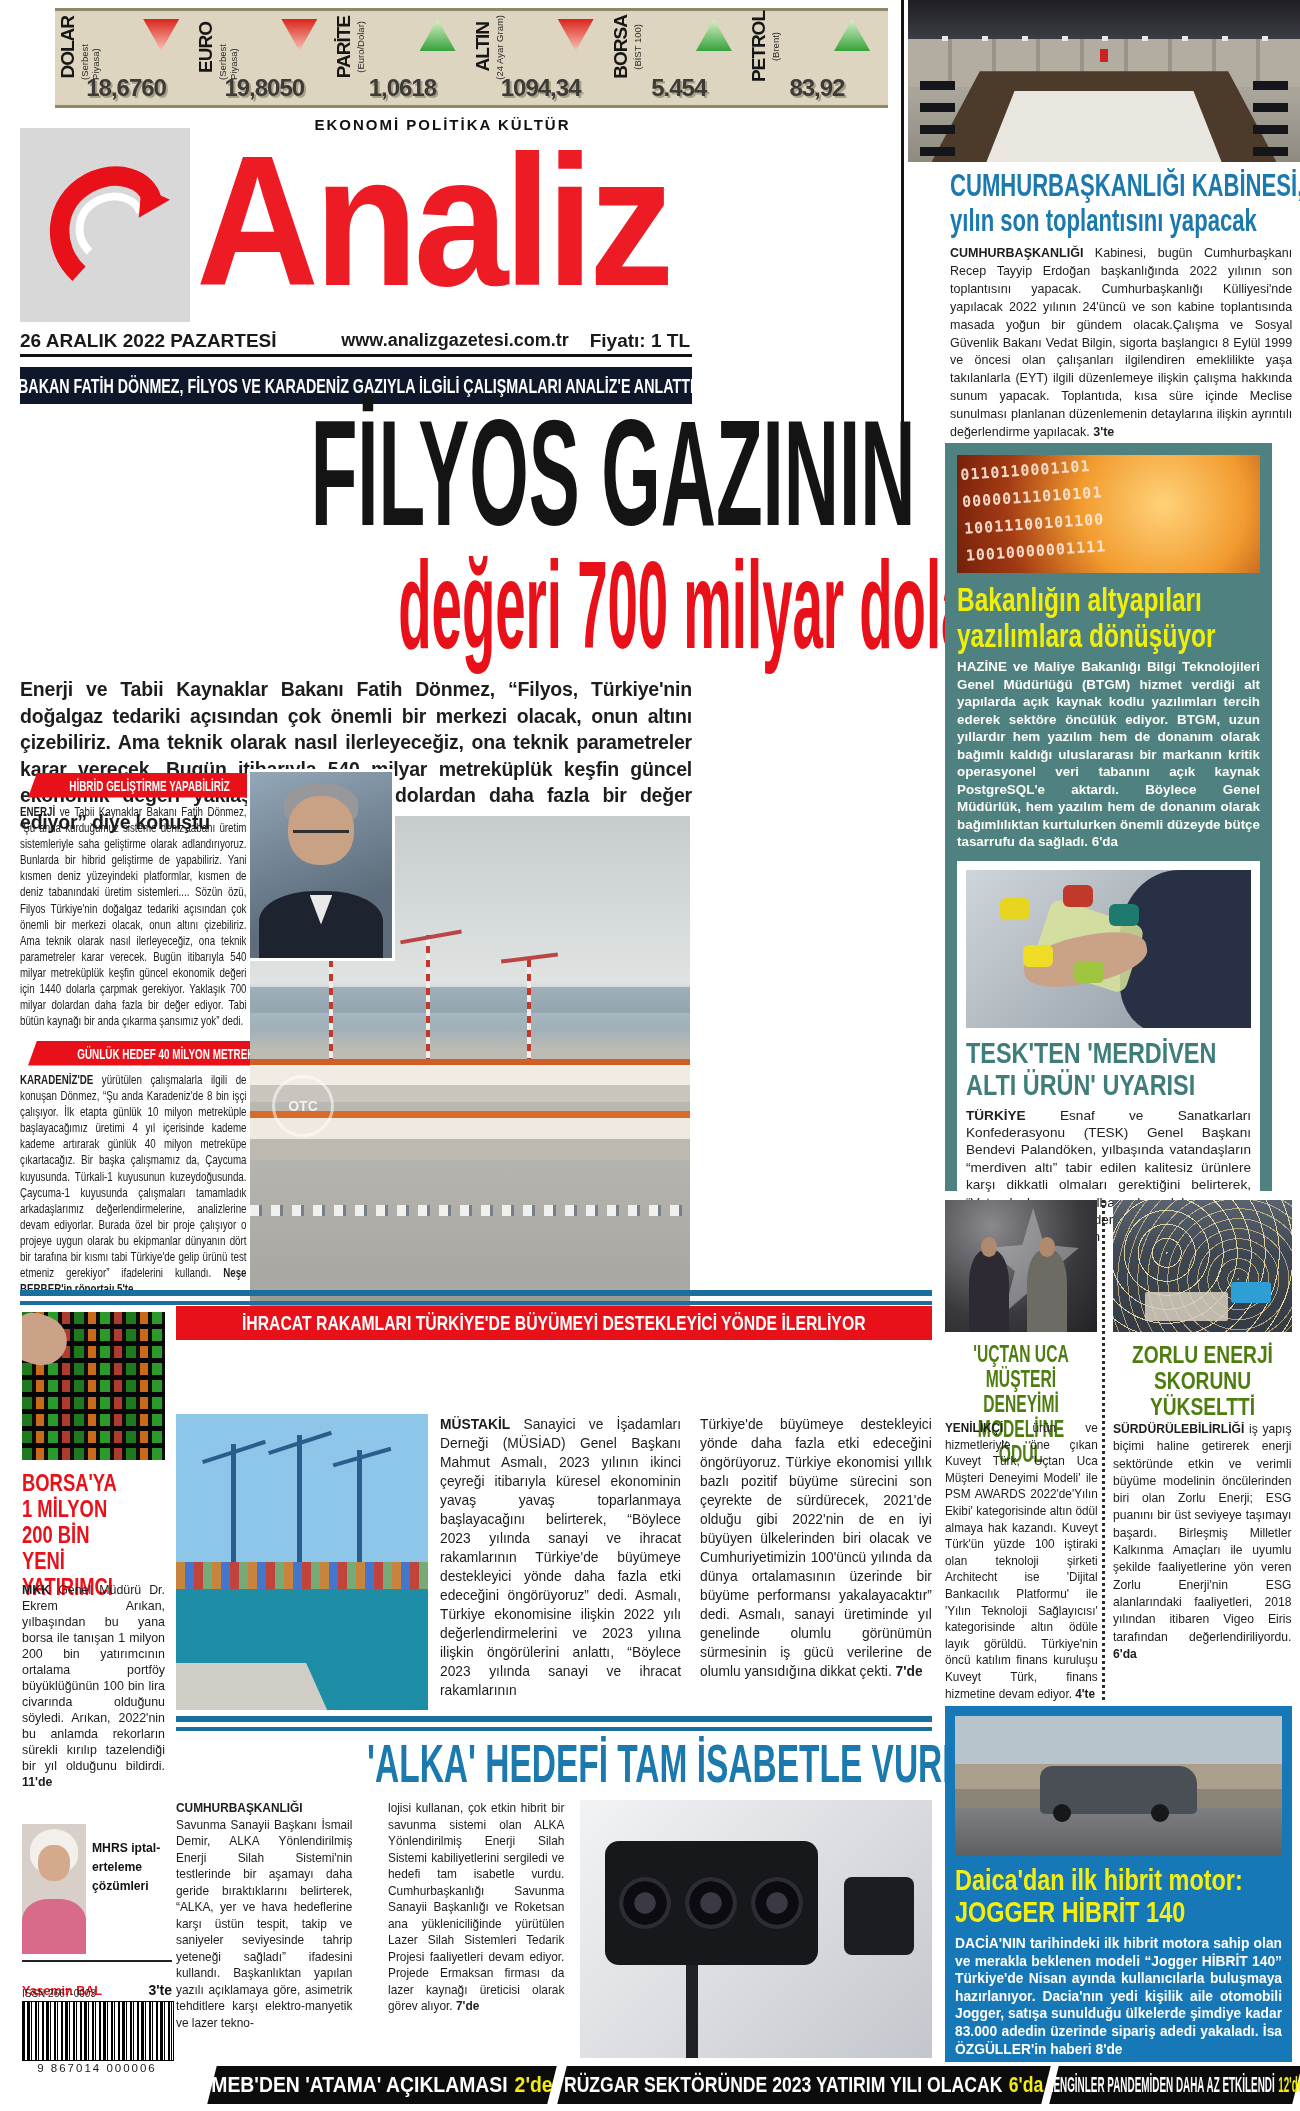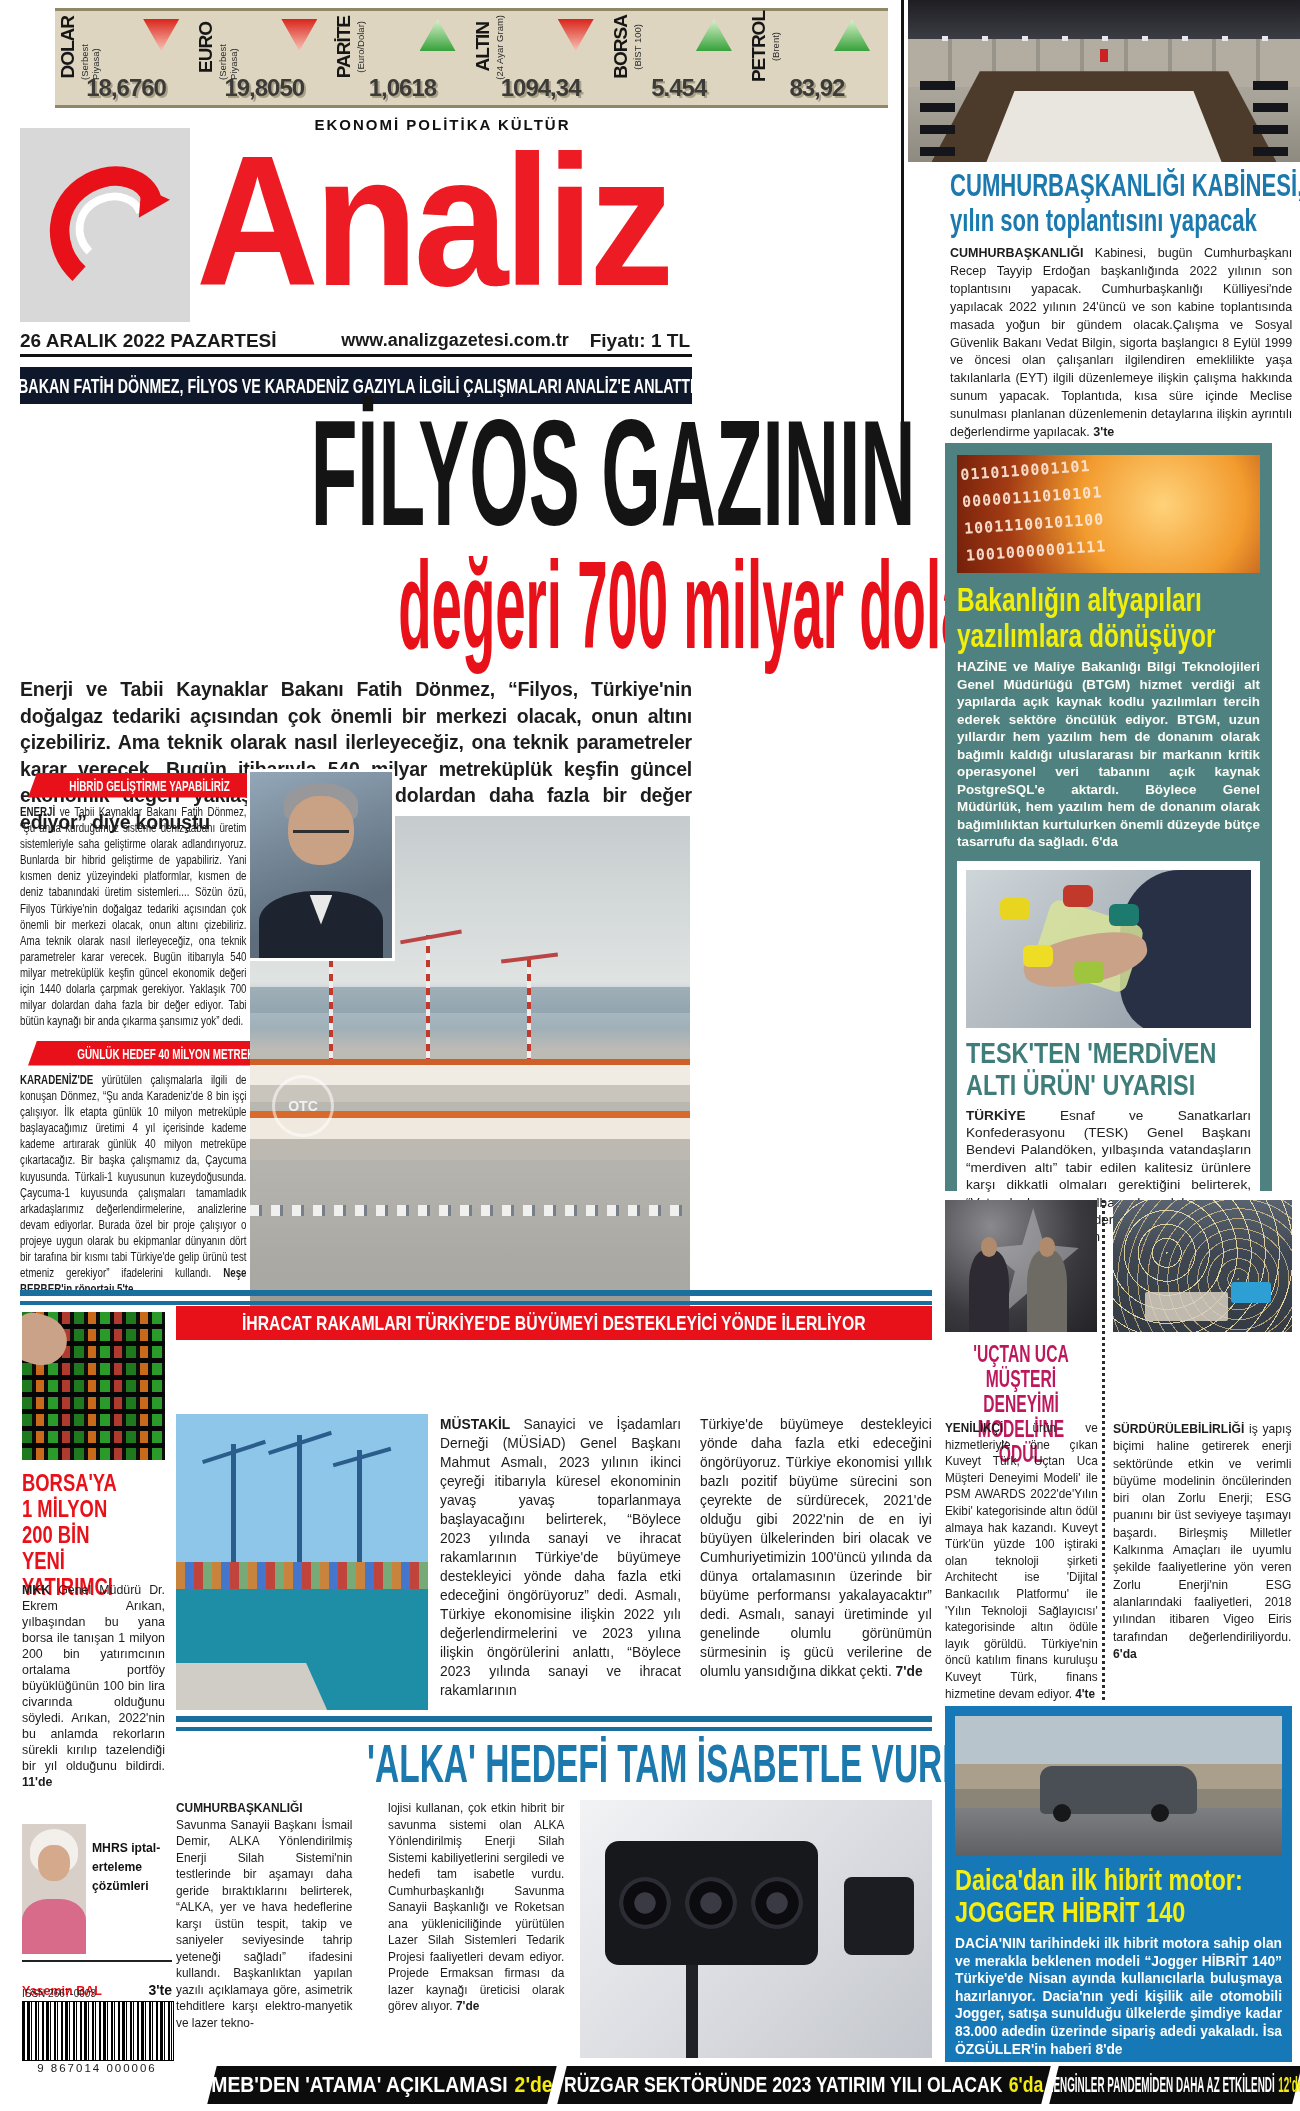--- a/index.html
+++ b/index.html
@@ -246,21 +246,21 @@
   #ph-aerial{left:1113px;top:1200px;width:179px;height:132px;
     background:
       repeating-radial-gradient(circle at 30% 40%,rgba(255,240,180,.8) 0 1px,transparent 1px 14px),
       repeating-radial-gradient(circle at 70% 60%,rgba(255,220,150,.6) 0 1px,transparent 1px 10px),
       linear-gradient(180deg,#5a6470,#3f4852 40%,#343b44);}
   .ae-pool{position:absolute;right:12%;bottom:22%;width:22%;height:16%;background:#2e9fd4;border-radius:3px;}
   .ae-bldg{position:absolute;left:18%;bottom:8%;width:46%;height:22%;background:#d8cfc0;opacity:.85;
     border-radius:2px;}
   #vdots{left:1102px;top:1200px;width:0;height:500px;border-left:3px dotted #2c2c2c;}
 
-  .rr-head{position:absolute;text-align:center;font-weight:bold;color:#be185d;}
+  .rr-head{position:absolute;text-align:center;font-weight:bold;color:#4d7c0f;}
   #colA-head{left:945px;top:1342px;width:152px;font-size:23px;line-height:25px;}
   #colA-head div{transform:scaleX(.68);}
   #colB-head{left:1113px;top:1342px;width:179px;font-size:24px;line-height:26px;}
   #colB-head div{transform:scaleX(.8);}
   #colA-body{left:945px;top:1420px;width:166px;font-size:12.8px;line-height:16.6px;color:#1c1c1c;
     transform:scaleX(.92);transform-origin:0 0;}
   #colB-body{left:1113px;top:1420px;width:194px;font-size:13.2px;line-height:17.3px;color:#1c1c1c;
     transform:scaleX(.92);transform-origin:0 0;}
 
   #daciabox{left:945px;top:1706px;width:347px;height:356px;background:#1678b6;
@@ -582,20 +582,25 @@
   <div id="colA-head" class="rr-head">
     <div>'UÇTAN UCA</div>
     <div>MÜŞTERİ DENEYİMİ</div>
     <div>MODELİ'NE ÖDÜL</div>
   </div>
   <div id="colA-body" class="abs jp">
     <b>YENİLİKÇİ</b>
     <span>ürün ve hizmetleriyle öne çıkan Kuveyt Türk, 'Uçtan Uca Müşteri Deneyimi Modeli' ile PSM AWARDS 2022'de'Yılın Ekibi' kategorisinde altın ödül almaya hak kazandı. Kuveyt Türk'ün yüzde 100 iştiraki olan teknoloji şirketi Architecht ise 'Dijital Bankacılık Platformu' ile 'Yılın Teknoloji Sağlayıcısı' kategorisinde altın ödüle layık görüldü. Türkiye'nin öncü katılım finans kuruluşu Kuveyt Türk, finans hizmetine devam ediyor.</span>
     <b>4'te</b>
   </div>
+  <div id="colB-head" class="rr-head">
+    <div>ZORLU ENERJİ</div>
+    <div>SKORUNU</div>
+    <div>YÜKSELTTİ</div>
+  </div>
   <div id="colB-body" class="abs jp">
     <b>SÜRDÜRÜLEBİLİRLİĞİ</b>
     <span>iş yapış biçimi haline getirerek enerji sektöründe etkin ve verimli büyüme modelinin öncülerinden biri olan Zorlu Enerji; ESG puanını bir üst seviyeye taşımayı başardı. Birleşmiş Milletler Kalkınma Amaçları ile uyumlu şekilde faaliyetlerine yön veren Zorlu Enerji'nin ESG alanlarındaki faaliyetleri, 2018 yılından itibaren Vigeo Eiris tarafından değerlendiriliyordu.</span>
     <b>6'da</b>
   </div>
 
   <div id="daciabox" class="abs">
     <div id="ph-dacia">
       <div class="dc-road"></div>
       <div class="dc-car"></div>

